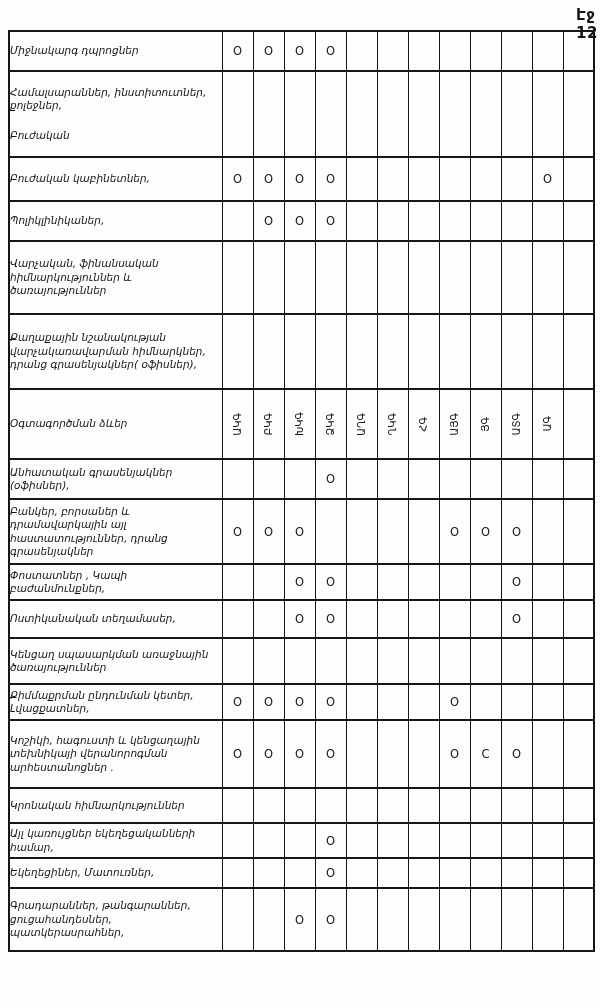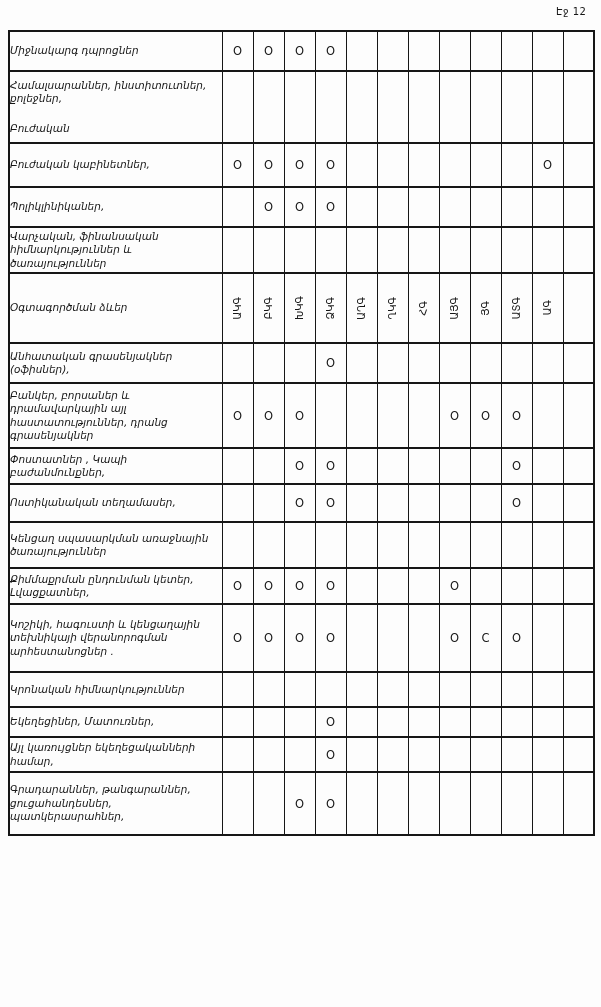--- a/index.html
+++ b/index.html
@@ -7,23 +7,23 @@
   body {
     width: 601px; height: 1007px;
     background: #fdfdfd;
     font-family: "DejaVu Sans", sans-serif;
     color: #161616;
     position: relative;
     overflow: hidden;
   }
   .page-label {
     position: absolute;
-    top: 6px; left: 556px;
-    font-size: 10px;
-    font-weight: 400;
+    top: 6px; left: 576px;
+    font-size: 15px;
+    font-weight: 700;
     letter-spacing: 0.5px;
   }
   .ztable {
     position: absolute;
     top: 30px; left: 8px;
     width: 585px;
     border-collapse: collapse;
     table-layout: fixed;
     border: 2px solid #161616;
   }
@@ -95,21 +95,21 @@
           <td class="mark-cell">O</td>
           <td class="mark-cell"></td>
           <td class="mark-cell"></td>
           <td class="mark-cell"></td>
           <td class="mark-cell"></td>
           <td class="mark-cell"></td>
           <td class="mark-cell"></td>
           <td class="mark-cell"></td>
           <td class="mark-cell"></td>
         </tr>
-        <tr style="height: 72px; padding-left: 13px;">
+        <tr style="height: 86px; padding-left: 13px;">
           <td class="label-cell">
             <div>Համալսարաններ, ինստիտուտներ, քոլեջներ,</div>
             <div class="label2">Բուժական</div>
           </td>
           <td class="mark-cell"></td>
           <td class="mark-cell"></td>
           <td class="mark-cell"></td>
           <td class="mark-cell"></td>
           <td class="mark-cell"></td>
           <td class="mark-cell"></td>
@@ -147,148 +147,165 @@
           <td class="mark-cell">O</td>
           <td class="mark-cell"></td>
           <td class="mark-cell"></td>
           <td class="mark-cell"></td>
           <td class="mark-cell"></td>
           <td class="mark-cell"></td>
           <td class="mark-cell"></td>
           <td class="mark-cell"></td>
           <td class="mark-cell"></td>
         </tr>
+        <tr style="height: 73px;">
+          <td class="label-cell">
+            <div>Վարչական, ֆինանսական հիմնարկություններ և ծառայություններ</div>
+          </td>
+          <td class="mark-cell"></td>
+          <td class="mark-cell"></td>
+          <td class="mark-cell"></td>
+          <td class="mark-cell"></td>
+          <td class="mark-cell"></td>
+          <td class="mark-cell"></td>
+          <td class="mark-cell"></td>
+          <td class="mark-cell"></td>
+          <td class="mark-cell"></td>
+          <td class="mark-cell"></td>
+          <td class="mark-cell"></td>
+          <td class="mark-cell"></td>
+        </tr>
+        <tr style="height: 75px;">
+          <td class="label-cell">
+            <div>Քաղաքային նշանակության վարչակառավարման հիմնարկներ, դրանց գրասենյակներ( օֆիսներ),</div>
+          </td>
+          <td class="mark-cell"></td>
+          <td class="mark-cell"></td>
+          <td class="mark-cell"></td>
+          <td class="mark-cell"></td>
+          <td class="mark-cell"></td>
+          <td class="mark-cell"></td>
+          <td class="mark-cell"></td>
+          <td class="mark-cell"></td>
+          <td class="mark-cell"></td>
+          <td class="mark-cell"></td>
+          <td class="mark-cell"></td>
+          <td class="mark-cell"></td>
+        </tr>
+        <tr style="height: 70px;">
+          <td class="label-cell">
+            <div>Օգտագործման ձևեր</div>
+          </td>
+          <td class="col-head">
+            <div class="vert">ԱԿԳ</div>
+          </td>
+          <td class="col-head">
+            <div class="vert">ԲԿԳ</div>
+          </td>
+          <td class="col-head">
+            <div class="vert">ԽԿԳ</div>
+          </td>
+          <td class="col-head">
+            <div class="vert">ՁԿԳ</div>
+          </td>
+          <td class="col-head">
+            <div class="vert">ԱՂԳ</div>
+          </td>
+          <td class="col-head">
+            <div class="vert">ՂԿԳ</div>
+          </td>
+          <td class="col-head">
+            <div class="vert">ՀԳ</div>
+          </td>
+          <td class="col-head">
+            <div class="vert">ԱՅԳ</div>
+          </td>
+          <td class="col-head">
+            <div class="vert">ՅԳ</div>
+          </td>
+          <td class="col-head">
+            <div class="vert">ԱՏԳ</div>
+          </td>
+          <td class="col-head">
+            <div class="vert">ԱԳ</div>
+          </td>
+          <td class="col-head">
+            <div class="vert"></div>
+          </td>
+        </tr>
+        <tr style="height: 40px;">
+          <td class="label-cell">
+            <div>Անհատական գրասենյակներ (օֆիսներ),</div>
+          </td>
+          <td class="mark-cell"></td>
+          <td class="mark-cell"></td>
+          <td class="mark-cell"></td>
+          <td class="mark-cell">O</td>
+          <td class="mark-cell"></td>
+          <td class="mark-cell"></td>
+          <td class="mark-cell"></td>
+          <td class="mark-cell"></td>
+          <td class="mark-cell"></td>
+          <td class="mark-cell"></td>
+          <td class="mark-cell"></td>
+          <td class="mark-cell"></td>
+        </tr>
+        <tr style="height: 65px;">
+          <td class="label-cell">
+            <div>Բանկեր, բորսաներ և դրամավարկային այլ հաստատություններ, դրանց գրասենյակներ</div>
+          </td>
+          <td class="mark-cell">O</td>
+          <td class="mark-cell">O</td>
+          <td class="mark-cell">O</td>
+          <td class="mark-cell"></td>
+          <td class="mark-cell"></td>
+          <td class="mark-cell"></td>
+          <td class="mark-cell"></td>
+          <td class="mark-cell">O</td>
+          <td class="mark-cell">O</td>
+          <td class="mark-cell">O</td>
+          <td class="mark-cell"></td>
+          <td class="mark-cell"></td>
+        </tr>
+        <tr style="height: 36px;">
+          <td class="label-cell">
+            <div>Փոստատներ , Կապի բաժանմունքներ,</div>
+          </td>
+          <td class="mark-cell"></td>
+          <td class="mark-cell"></td>
+          <td class="mark-cell">O</td>
+          <td class="mark-cell">O</td>
+          <td class="mark-cell"></td>
+          <td class="mark-cell"></td>
+          <td class="mark-cell"></td>
+          <td class="mark-cell"></td>
+          <td class="mark-cell"></td>
+          <td class="mark-cell">O</td>
+          <td class="mark-cell"></td>
+          <td class="mark-cell"></td>
+        </tr>
+        <tr style="height: 38px;">
+          <td class="label-cell">
+            <div>Ոստիկանական տեղամասեր,</div>
+          </td>
+          <td class="mark-cell"></td>
+          <td class="mark-cell"></td>
+          <td class="mark-cell">O</td>
+          <td class="mark-cell">O</td>
+          <td class="mark-cell"></td>
+          <td class="mark-cell"></td>
+          <td class="mark-cell"></td>
+          <td class="mark-cell"></td>
+          <td class="mark-cell"></td>
+          <td class="mark-cell">O</td>
+          <td class="mark-cell"></td>
+          <td class="mark-cell"></td>
+        </tr>
         <tr style="height: 46px;">
           <td class="label-cell">
-            <div>Վարչական, ֆինանսական հիմնարկություններ և ծառայություններ</div>
-          </td>
-          <td class="mark-cell"></td>
-          <td class="mark-cell"></td>
-          <td class="mark-cell"></td>
-          <td class="mark-cell"></td>
-          <td class="mark-cell"></td>
-          <td class="mark-cell"></td>
-          <td class="mark-cell"></td>
-          <td class="mark-cell"></td>
-          <td class="mark-cell"></td>
-          <td class="mark-cell"></td>
-          <td class="mark-cell"></td>
-          <td class="mark-cell"></td>
-        </tr>
-        <tr style="height: 70px;">
-          <td class="label-cell">
-            <div>Օգտագործման ձևեր</div>
-          </td>
-          <td class="col-head">
-            <div class="vert">ԱԿԳ</div>
-          </td>
-          <td class="col-head">
-            <div class="vert">ԲԿԳ</div>
-          </td>
-          <td class="col-head">
-            <div class="vert">ԽԿԳ</div>
-          </td>
-          <td class="col-head">
-            <div class="vert">ՁԿԳ</div>
-          </td>
-          <td class="col-head">
-            <div class="vert">ԱՂԳ</div>
-          </td>
-          <td class="col-head">
-            <div class="vert">ՂԿԳ</div>
-          </td>
-          <td class="col-head">
-            <div class="vert">ՀԳ</div>
-          </td>
-          <td class="col-head">
-            <div class="vert">ԱՅԳ</div>
-          </td>
-          <td class="col-head">
-            <div class="vert">ՅԳ</div>
-          </td>
-          <td class="col-head">
-            <div class="vert">ԱՏԳ</div>
-          </td>
-          <td class="col-head">
-            <div class="vert">ԱԳ</div>
-          </td>
-          <td class="col-head">
-            <div class="vert"></div>
-          </td>
-        </tr>
-        <tr style="height: 40px;">
-          <td class="label-cell">
-            <div>Անհատական գրասենյակներ (օֆիսներ),</div>
-          </td>
-          <td class="mark-cell"></td>
-          <td class="mark-cell"></td>
-          <td class="mark-cell"></td>
-          <td class="mark-cell">O</td>
-          <td class="mark-cell"></td>
-          <td class="mark-cell"></td>
-          <td class="mark-cell"></td>
-          <td class="mark-cell"></td>
-          <td class="mark-cell"></td>
-          <td class="mark-cell"></td>
-          <td class="mark-cell"></td>
-          <td class="mark-cell"></td>
-        </tr>
-        <tr style="height: 65px;">
-          <td class="label-cell">
-            <div>Բանկեր, բորսաներ և դրամավարկային այլ հաստատություններ, դրանց գրասենյակներ</div>
-          </td>
-          <td class="mark-cell">O</td>
-          <td class="mark-cell">O</td>
-          <td class="mark-cell">O</td>
-          <td class="mark-cell"></td>
-          <td class="mark-cell"></td>
-          <td class="mark-cell"></td>
-          <td class="mark-cell"></td>
-          <td class="mark-cell">O</td>
-          <td class="mark-cell">O</td>
-          <td class="mark-cell">O</td>
-          <td class="mark-cell"></td>
-          <td class="mark-cell"></td>
-        </tr>
-        <tr style="height: 36px;">
-          <td class="label-cell">
-            <div>Փոստատներ , Կապի բաժանմունքներ,</div>
-          </td>
-          <td class="mark-cell"></td>
-          <td class="mark-cell"></td>
-          <td class="mark-cell">O</td>
-          <td class="mark-cell">O</td>
-          <td class="mark-cell"></td>
-          <td class="mark-cell"></td>
-          <td class="mark-cell"></td>
-          <td class="mark-cell"></td>
-          <td class="mark-cell"></td>
-          <td class="mark-cell">O</td>
-          <td class="mark-cell"></td>
-          <td class="mark-cell"></td>
-        </tr>
-        <tr style="height: 38px;">
-          <td class="label-cell">
-            <div>Ոստիկանական տեղամասեր,</div>
-          </td>
-          <td class="mark-cell"></td>
-          <td class="mark-cell"></td>
-          <td class="mark-cell">O</td>
-          <td class="mark-cell">O</td>
-          <td class="mark-cell"></td>
-          <td class="mark-cell"></td>
-          <td class="mark-cell"></td>
-          <td class="mark-cell"></td>
-          <td class="mark-cell"></td>
-          <td class="mark-cell">O</td>
-          <td class="mark-cell"></td>
-          <td class="mark-cell"></td>
-        </tr>
-        <tr style="height: 46px;">
-          <td class="label-cell">
             <div>Կենցաղ սպասարկման առաջնային ծառայություններ</div>
           </td>
           <td class="mark-cell"></td>
           <td class="mark-cell"></td>
           <td class="mark-cell"></td>
           <td class="mark-cell"></td>
           <td class="mark-cell"></td>
           <td class="mark-cell"></td>
           <td class="mark-cell"></td>
           <td class="mark-cell"></td>
@@ -341,40 +358,40 @@
           <td class="mark-cell"></td>
           <td class="mark-cell"></td>
           <td class="mark-cell"></td>
           <td class="mark-cell"></td>
           <td class="mark-cell"></td>
           <td class="mark-cell"></td>
           <td class="mark-cell"></td>
           <td class="mark-cell"></td>
           <td class="mark-cell"></td>
         </tr>
+        <tr style="height: 35px;">
+          <td class="label-cell">
+            <div>Այլ կառույցներ եկեղեցականների համար,</div>
+          </td>
+          <td class="mark-cell"></td>
+          <td class="mark-cell"></td>
+          <td class="mark-cell"></td>
+          <td class="mark-cell">O</td>
+          <td class="mark-cell"></td>
+          <td class="mark-cell"></td>
+          <td class="mark-cell"></td>
+          <td class="mark-cell"></td>
+          <td class="mark-cell"></td>
+          <td class="mark-cell"></td>
+          <td class="mark-cell"></td>
+          <td class="mark-cell"></td>
+        </tr>
         <tr style="height: 30px;">
           <td class="label-cell">
             <div>Եկեղեցիներ, Մատուռներ,</div>
-          </td>
-          <td class="mark-cell"></td>
-          <td class="mark-cell"></td>
-          <td class="mark-cell"></td>
-          <td class="mark-cell">O</td>
-          <td class="mark-cell"></td>
-          <td class="mark-cell"></td>
-          <td class="mark-cell"></td>
-          <td class="mark-cell"></td>
-          <td class="mark-cell"></td>
-          <td class="mark-cell"></td>
-          <td class="mark-cell"></td>
-          <td class="mark-cell"></td>
-        </tr>
-        <tr style="height: 35px;">
-          <td class="label-cell">
-            <div>Այլ կառույցներ եկեղեցականների համար,</div>
           </td>
           <td class="mark-cell"></td>
           <td class="mark-cell"></td>
           <td class="mark-cell"></td>
           <td class="mark-cell">O</td>
           <td class="mark-cell"></td>
           <td class="mark-cell"></td>
           <td class="mark-cell"></td>
           <td class="mark-cell"></td>
           <td class="mark-cell"></td>

